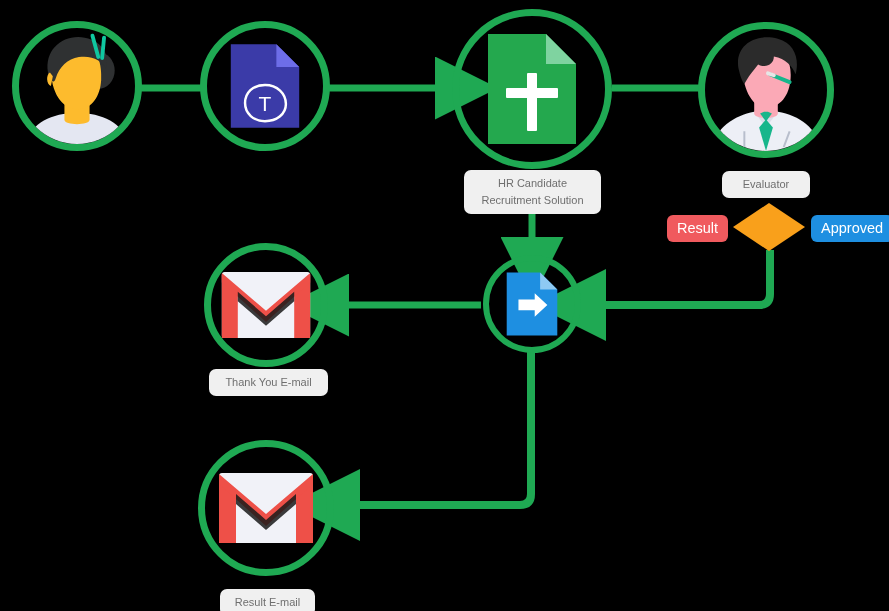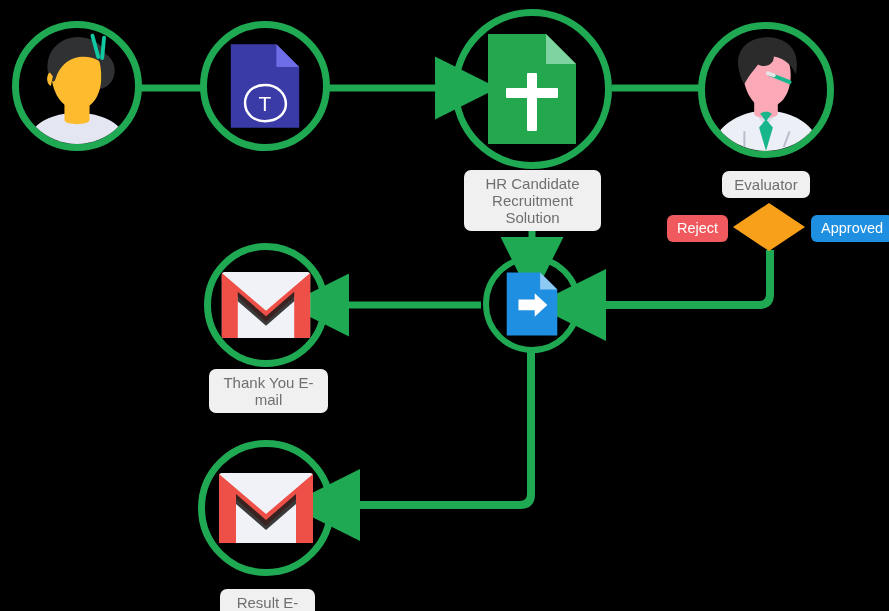--- a/index.html
+++ b/index.html
@@ -38,21 +38,21 @@
     overflow: hidden;
     display: flex;
     align-items: center;
     justify-content: center;
   }
   .label {
     position: absolute;
     background: #F0F0F0;
     color: #6F6F6F;
     border-radius: 7px;
-    font-size: 15px;
+    font-size: 11px;
     line-height: 17px;
     text-align: center;
     padding: 5px 11px;
     white-space: pre-line;
     box-sizing: border-box;
   }
   .badge {
     position: absolute;
     border-radius: 6px;
     color: #FFFFFF;
@@ -211,21 +211,21 @@
       </svg>
     </div>
   </div>
 
   <div class="diamond" style="left:733px; top:203px; width:72px; height:48px;">
     <svg viewBox="0 0 72 48" width="72" height="48">
       <polygon points="36,0 72,24 36,48 0,24" fill="#F9A01B"></polygon>
     </svg>
   </div>
 
-  <div class="badge" style="left:667px; top:215px; background:#F05A5E;">Reject</div>
+  <div class="badge" style="left:667px; top:215px; background:#F05A5E;">Result</div>
 
   <div class="badge" style="left:811px; top:215px; background:#1E8FE1;">Approved</div>
 
   <div class="label" style="left:464px; top:170px; width:137px;">HR Candidate
 Recruitment Solution</div>
 
   <div class="label" style="left:722px; top:171px; width:88px;">Evaluator</div>
 
   <div class="label" style="left:209px; top:369px; width:119px;">Thank You E-mail</div>
 

